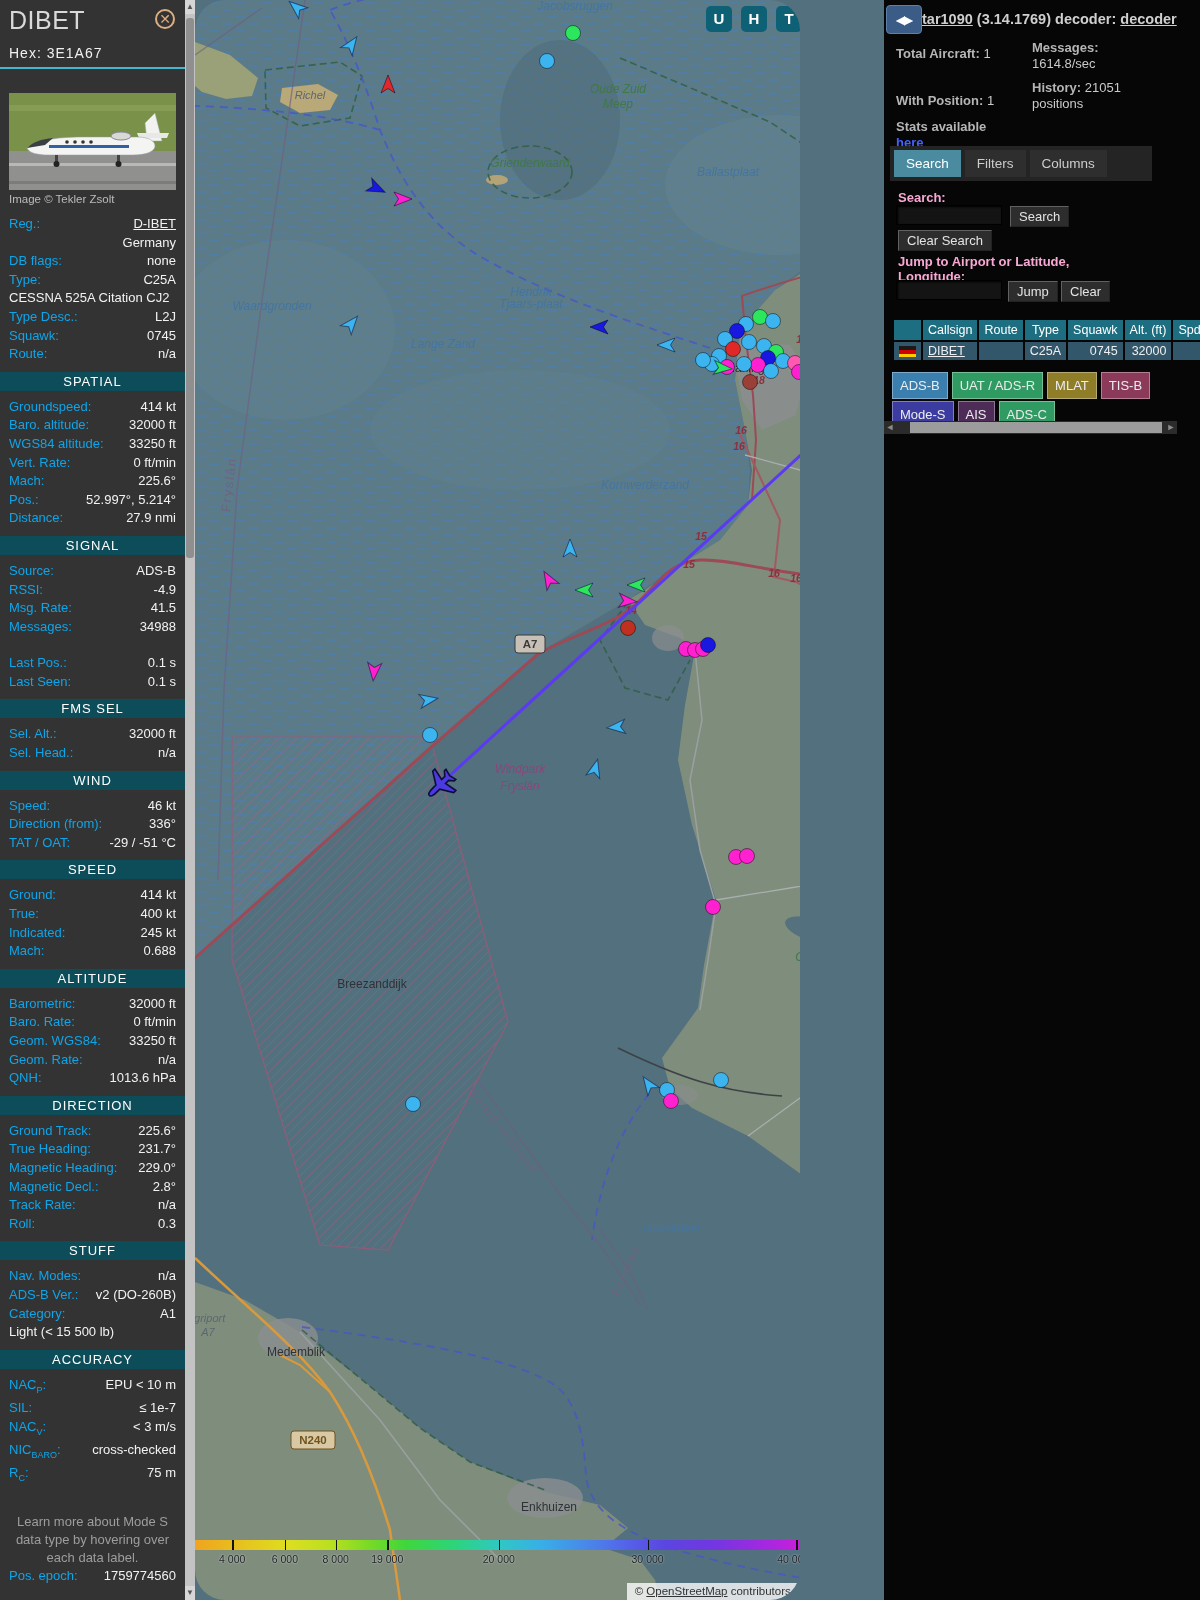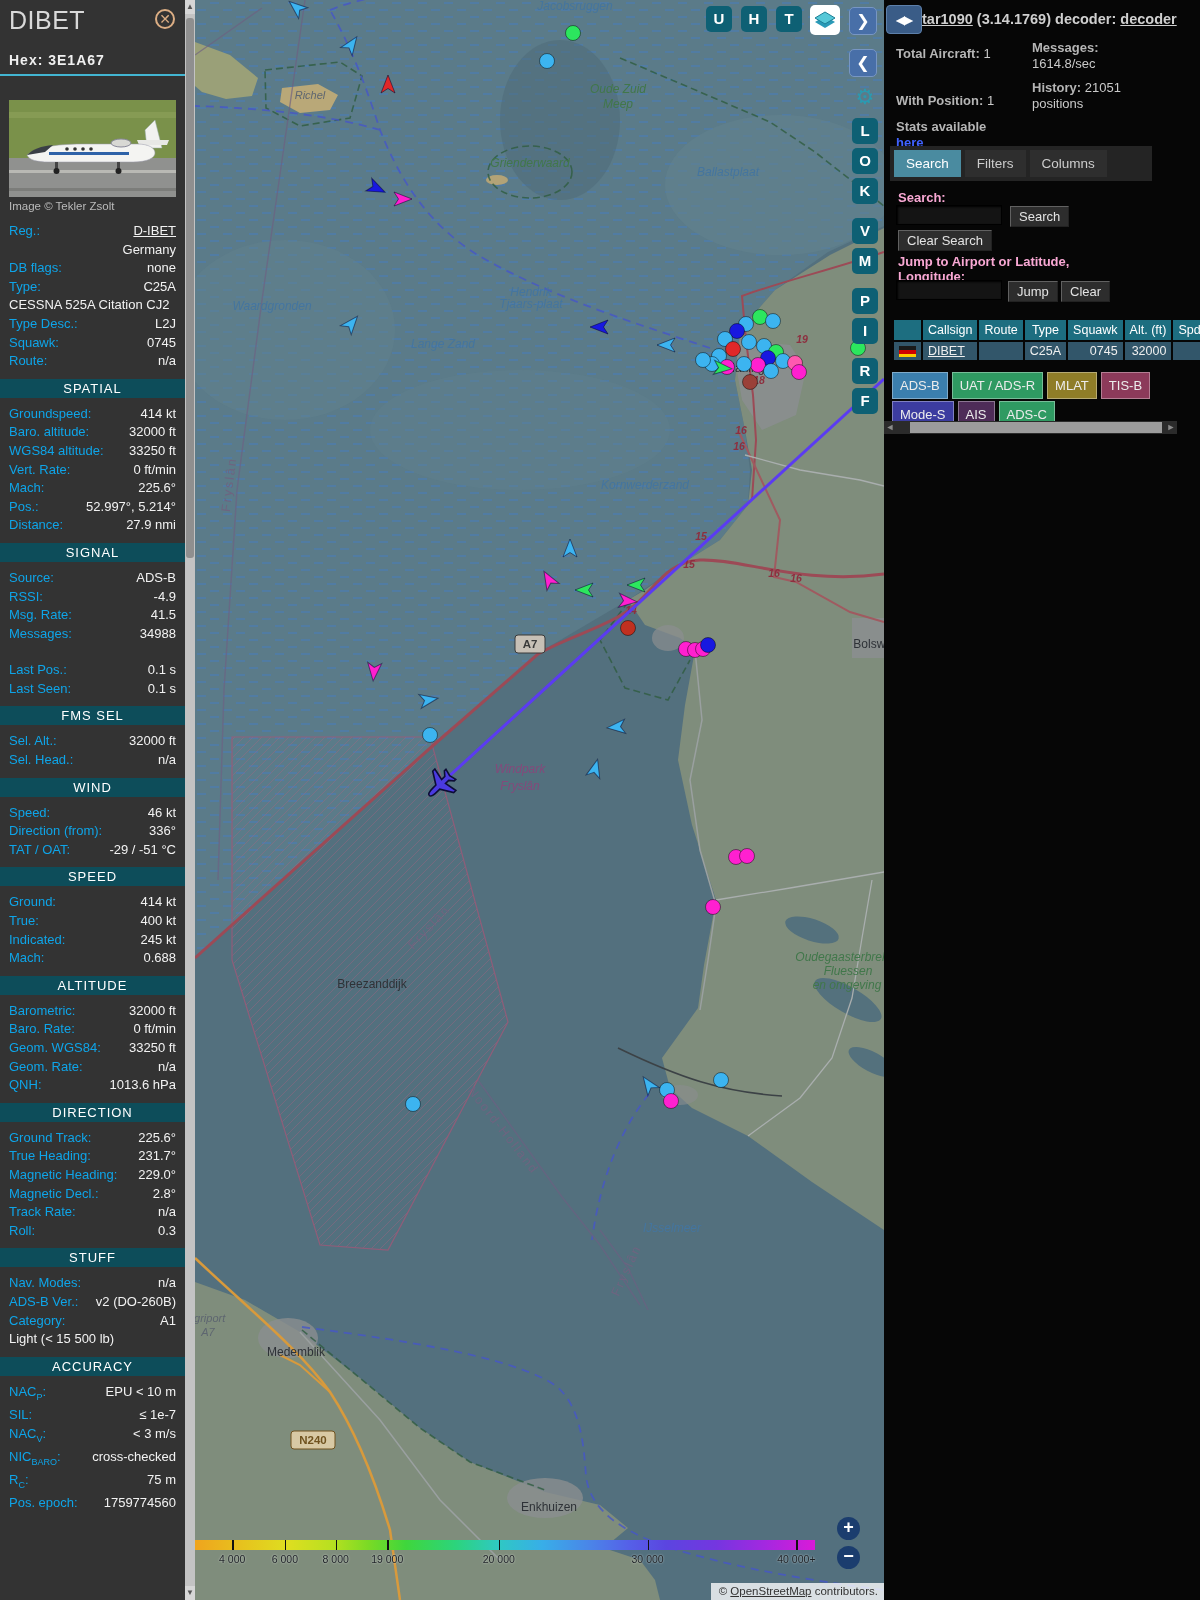--- a/index.html
+++ b/index.html
@@ -3,42 +3,42 @@
 <meta charset="utf-8">
 <style>
   html,body{margin:0;padding:0;background:#222;}
   *{box-sizing:border-box;font-family:"Liberation Sans","DejaVu Sans",sans-serif;}
   .app{position:relative;width:1200px;height:1600px;overflow:hidden;background:#53707e;}
 
   
   .left-panel{position:absolute;left:0;top:0;width:185px;height:1600px;background:#333;color:#ccc;font-size:13px;overflow:hidden;}
   .lp-inner{padding:6px 9px 0 9px;}
   .lp-title{font-size:25px;color:#d9d9d9;letter-spacing:.5px;}
-  .lp-hex{font-weight:bold;color:#f0f0f0;font-size:14px;margin-top:17px;letter-spacing:1px;}
+  .lp-hex{font-weight:normal;color:#f0f0f0;font-size:14px;margin-top:10px;letter-spacing:1px;}
   .lp-divider{border-bottom:2px solid #43b6d2;margin:6px -9px 0 -9px;}
   .lp-close{position:absolute;right:10px;top:9px;width:20px;height:20px;border:2px solid #dcae84;border-radius:50%;color:#dcae84;text-align:center;line-height:17px;font-size:14px;cursor:pointer;}
   .lp-photo{margin-top:24px;width:167px;height:97px;background:#7c9348;position:relative;overflow:hidden;}
   .lp-credit{font-size:11.5px;color:#bbb;margin-top:3px;}
   .rowline{display:flex;justify-content:space-between;line-height:18.6px;}
   .rowline .lbl{color:#0ea5e9;white-space:nowrap;}
   .rowline .val{color:#f2f2f2;text-align:right;white-space:nowrap;}
   .rowline .val a{color:#f2f2f2;}
   .widerow{line-height:18.6px;color:#f2f2f2;}
   .gaprow{margin-top:18px;}
   .sec-header{background:#0d4d5a;color:#fff;text-align:center;font-size:13px;letter-spacing:1px;padding:2px 0;margin:8px -9px 7px -9px;}
   .info-block{margin-top:10px;}
   .lp-foot{color:#9d9d9d;text-align:center;margin-top:26px;line-height:18px;}
   .lp-epoch{margin-top:0;}
   
   .lp-scroll{position:absolute;left:185px;top:0;width:10px;height:1600px;background:#c3c3c3;}
   .lp-scroll .arr{position:absolute;left:0;width:10px;height:14px;background:#d6d6d6;color:#555;font-size:8px;text-align:center;line-height:14px;}
   .lp-scroll .thumb{position:absolute;left:1px;width:8px;top:18px;height:540px;background:#8f8f8f;border-radius:3px;}
 
   
-  .map{position:absolute;left:195px;top:0;width:689px;height:1600px;overflow:hidden;background:#53707e;}
+  .map{position:absolute;left:195px;top:0;width:605px;height:1600px;overflow:hidden;background:#53707e;border-radius:30px;}
   .map svg text{user-select:none;}
   .t-sea{fill:#44759f;font-style:italic;font-size:12px;text-anchor:middle;}
   .t-land{fill:#41774a;font-style:italic;font-size:12px;text-anchor:middle;}
   .t-city{fill:#2e3237;font-size:12px;text-anchor:middle;}
   .t-terr{fill:#5e6670;font-style:italic;font-size:11px;text-anchor:middle;}
   .t-mauve{fill:#85497b;font-style:italic;font-size:12px;text-anchor:middle;}
   .t-rot{fill:#6e6480;font-size:12.5px;letter-spacing:2px;text-anchor:middle;}
   .t-exit{fill:#8d2f3f;font-weight:bold;font-style:italic;font-size:10.5px;text-anchor:middle;}
   .map-btn{position:absolute;width:26px;height:26px;background:#0e6074;color:#fff;font-weight:bold;font-size:15px;text-align:center;line-height:26px;border-radius:5px;cursor:pointer;}
   .map-btn.blue{background:#486fa8;border:1px solid #7796c4;width:28px;height:28px;line-height:26px;font-size:16px;}
@@ -336,20 +336,21 @@
     <span class="lbl">NIC<sub style="font-size:9px">BARO</sub>:</span>
               <span class="val">cross-checked</span>
             </div>
             <div class="rowline">
     <span class="lbl">R<sub style="font-size:9px">C</sub>:</span>
               <span class="val">75 m</span>
             </div>
           </div>
         </div>
 
+      <div class="lp-foot">Learn more about Mode S data type by hovering over each data label.</div>
       <div class="rowline lp-epoch">
         <span class="lbl">Pos. epoch:</span>
         <span class="val">1759774560</span>
       </div>
     </div>
   </div>
   <div class="lp-scroll">
     <div class="arr" style="top:0">▲</div>
     <div class="thumb"></div>
     <div class="arr" style="bottom:0">▼</div>

